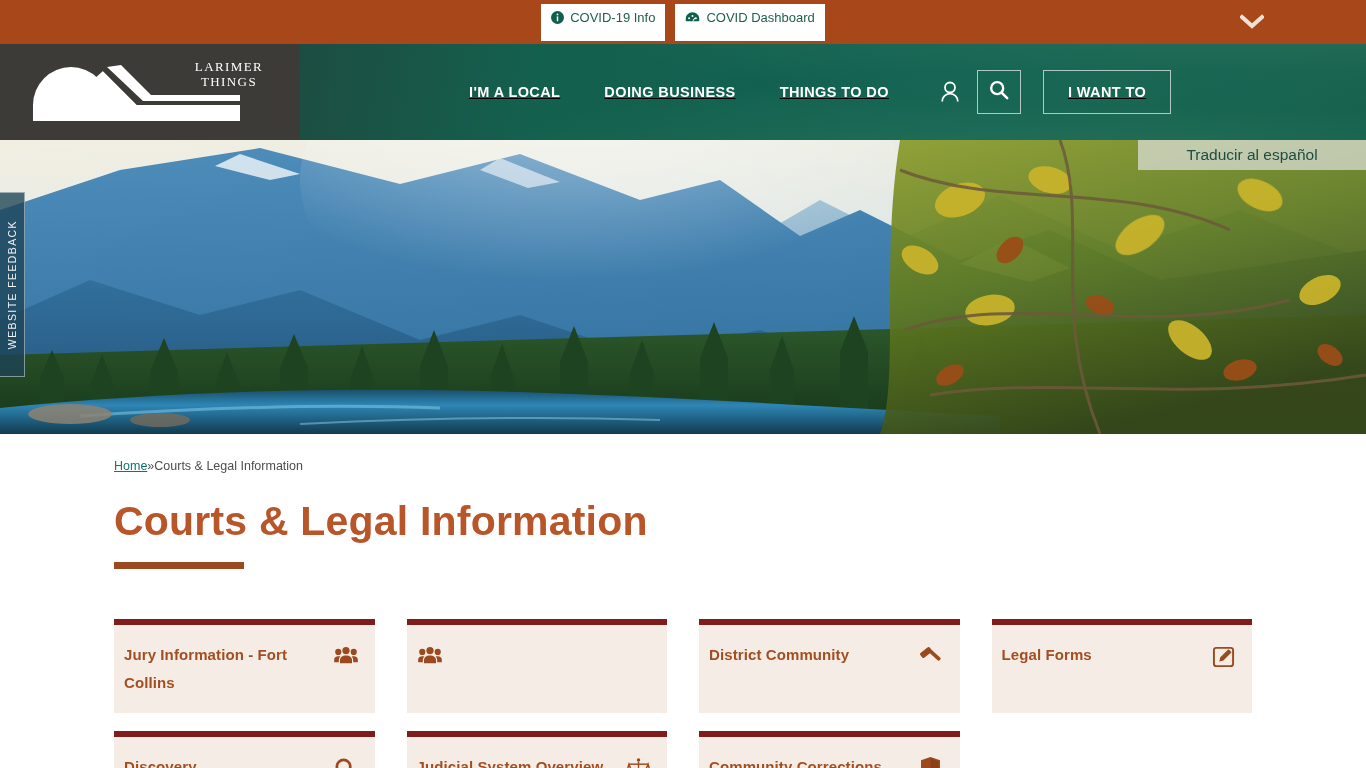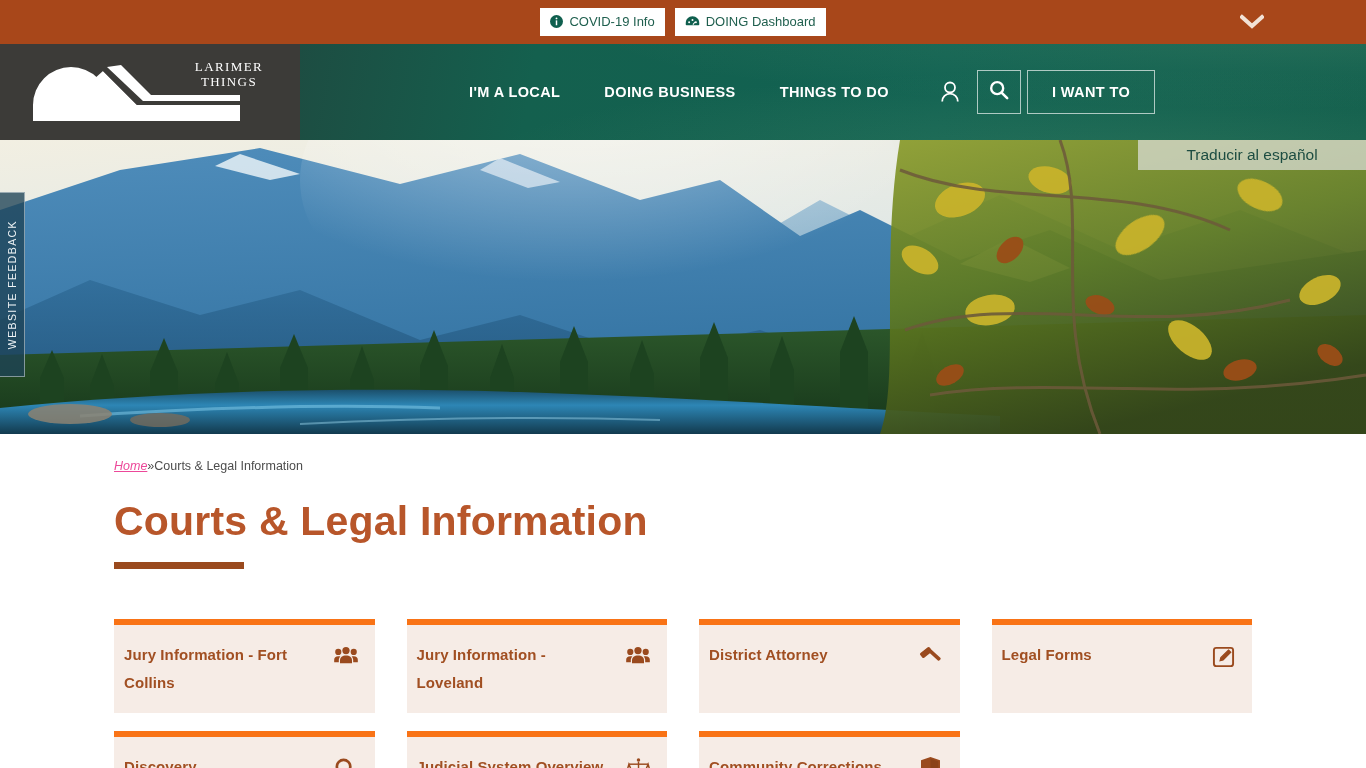--- a/index.html
+++ b/index.html
@@ -17,21 +17,21 @@
     background: #a8471a;
     display: flex; align-items: center; justify-content: center;
     gap: 10px;
   }
   .alert-btn {
     background: #ffffff;
     border: 1px solid #ffffff;
     color: #1f5f4e;
     font-size: 13px;
     line-height: 1;
-    padding: 6px 9px 7px 9px;
+    padding: 6px 9px 16px 9px;
     display: flex; align-items: center; gap: 6px;
     cursor: pointer;
     white-space: nowrap;
     font-family: "Liberation Sans", sans-serif;
   }
   .alert-btn .gi { display: inline-flex; align-items: center; }
   .alert-chevron {
     position: absolute; right: 100px; top: 50%;
     transform: translateY(-50%);
     width: 28px; height: 22px;
@@ -51,20 +51,21 @@
     background: #3c3b38;
     display: flex; align-items: center; justify-content: center;
     position: relative;
     z-index: 2;
   }
   .header-right {
     flex: 1;
     background: linear-gradient(100deg, #1d4d42 0%, #14604e 22%, #116252 60%, #0f5d4c 100%);
     display: flex; align-items: center;
     position: relative;
+    text-decoration: underline;
   }
   .header-right::before {
     content: "";
     position: absolute; inset: 0;
     background:
       radial-gradient(ellipse at 78% 120%, rgba(120,170,120,.20) 0%, rgba(0,0,0,0) 55%),
       radial-gradient(ellipse at 95% -10%, rgba(160,200,150,.14) 0%, rgba(0,0,0,0) 50%);
     pointer-events: none;
   }
   .logo-wrap { position: relative; width: 250px; height: 74px; }
@@ -107,21 +108,21 @@
     cursor: pointer;
     margin-left: 6px;
   }
   .iwantto-btn {
     height: 44px;
     border: 1px solid rgba(255,255,255,.65);
     color: #fff;
     font-size: 14.5px; font-weight: bold; letter-spacing: .4px;
     display: flex; align-items: center; justify-content: center;
     padding: 0 24px;
-    margin-left: 6px;
+    margin-left: 22px;
     cursor: pointer; white-space: nowrap;
   }
 
   
   .hero {
     position: relative;
     height: 294px;
     overflow: hidden;
     background: #244a63;
   }
@@ -155,21 +156,21 @@
     white-space: nowrap;
   }
 
   
   .content { padding: 0 114px; }
   .breadcrumb {
     padding-top: 25px;
     font-size: 12.5px;
     color: #4d4d4d;
   }
-  .breadcrumb a { color: #ec4899; text-decoration: underline; cursor: pointer; font-style: italic; }
+  .breadcrumb a { color: #0f766e; text-decoration: underline; cursor: pointer; }
   .breadcrumb .sep { color: #4d4d4d; }
 
   .page-title {
     margin-top: 27px;
     color: #b8562a;
     font-size: 41px;
     font-weight: bold;
     letter-spacing: .2px;
     line-height: 1.05;
   }
@@ -181,21 +182,21 @@
 
   .card-grid {
     margin-top: 50px;
     display: grid;
     grid-template-columns: repeat(4, 1fr);
     column-gap: 32px;
     row-gap: 18px;
   }
   .card {
     background: #f6ece6;
-    border-top: 6px solid #f97316;
+    border-top: 6px solid #7f1d1d;
     padding: 16px 16px 16px 10px;
     display: flex; align-items: flex-start; justify-content: space-between;
     gap: 10px;
     cursor: pointer;
     min-height: 42px;
   }
   .card.tall { min-height: 77px; }
   .card-label {
     color: #a14f22;
     font-size: 15px;
@@ -227,21 +228,21 @@
   <div class="alert-btn">
     <span class="gi">
       <svg width="15" height="13" viewBox="0 0 20 16">
           <path d="M10 1C4.8 1 1 5 1 10v2c0 .6.4 1 1 1h16c.6 0 1-.4 1-1v-2c0-5-3.8-9-9-9z" fill="#0f5f4e"></path>
           <circle cx="5.5" cy="9" r="1.3" fill="#fff"></circle>
           <circle cx="10" cy="6" r="1.3" fill="#fff"></circle>
           <circle cx="14.5" cy="9" r="1.3" fill="#fff"></circle>
           <path d="M10 11.6 13.2 7.9l.9.8-3 4.1z" fill="#fff"></path>
         </svg>
     </span>
-    <span>DOING Dashboard</span>
+    <span>COVID Dashboard</span>
   </div>
   <div class="alert-chevron">
     <svg width="24" height="16" viewBox="0 0 24 16">
         <path d="M2 3 L12 12 L22 3" stroke="#f2e2d6" stroke-width="4" fill="none" stroke-linecap="square"></path>
       </svg>
   </div>
 </div>
 
 <div class="header">
   <div class="header-left">
@@ -420,35 +421,34 @@
             <circle cx="4.5" cy="6.5" r="3.4"></circle>
             <circle cx="21.5" cy="6.5" r="3.4"></circle>
             <path d="M13 10.5c-4 0-6.6 2.2-6.6 5.2V19h13.2v-3.3c0-3-2.6-5.2-6.6-5.2z"></path>
             <path d="M4.5 11.2c-2.8 0-4.5 1.7-4.5 3.8V18h5.1v-2.3c0-1.7.6-3.2 1.7-4.2-.7-.2-1.5-.3-2.3-.3z"></path>
             <path d="M21.5 11.2c-.8 0-1.6.1-2.3.3 1.1 1 1.7 2.5 1.7 4.2V18H26v-3c0-2.1-1.7-3.8-4.5-3.8z"></path>
           </svg>
       </span>
     </div>
 
     <div class="card tall">
-      <span class="card-label">Jury Information - Loveland</span>
       <span class="card-icon">
         <svg width="24" height="20" viewBox="0 0 26 22" fill="#9a4a1e">
             <circle cx="13" cy="5" r="4"></circle>
             <circle cx="4.5" cy="6.5" r="3.4"></circle>
             <circle cx="21.5" cy="6.5" r="3.4"></circle>
             <path d="M13 10.5c-4 0-6.6 2.2-6.6 5.2V19h13.2v-3.3c0-3-2.6-5.2-6.6-5.2z"></path>
             <path d="M4.5 11.2c-2.8 0-4.5 1.7-4.5 3.8V18h5.1v-2.3c0-1.7.6-3.2 1.7-4.2-.7-.2-1.5-.3-2.3-.3z"></path>
             <path d="M21.5 11.2c-.8 0-1.6.1-2.3.3 1.1 1 1.7 2.5 1.7 4.2V18H26v-3c0-2.1-1.7-3.8-4.5-3.8z"></path>
           </svg>
       </span>
     </div>
 
     <div class="card tall">
-      <span class="card-label">District Attorney</span>
+      <span class="card-label">District Community</span>
       <span class="card-icon">
         <svg width="24" height="22" viewBox="0 0 24 22" fill="#9a4a1e">
             <rect x="1" y="4.5" width="12" height="6" rx="1.4" transform="rotate(-38 7 7.5)"></rect>
             <rect x="9.5" y="8.5" width="13.5" height="3.6" rx="1.2" transform="rotate(42 16 10)"></rect>
             <rect x="4.5" y="2.5" width="3.2" height="9" rx="1" transform="rotate(52 6 7)"></rect>
           </svg>
       </span>
     </div>
 
 

